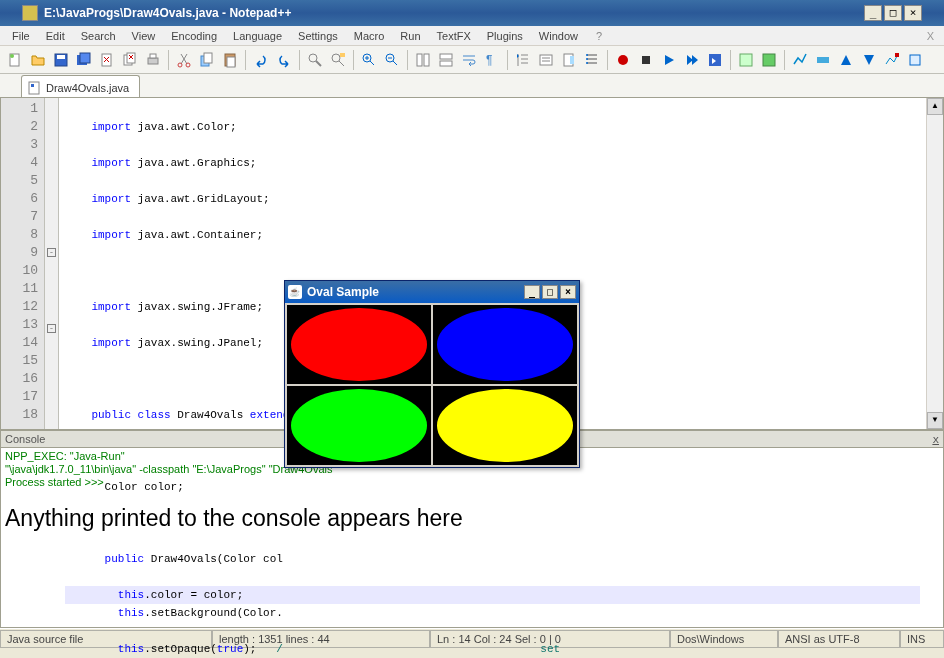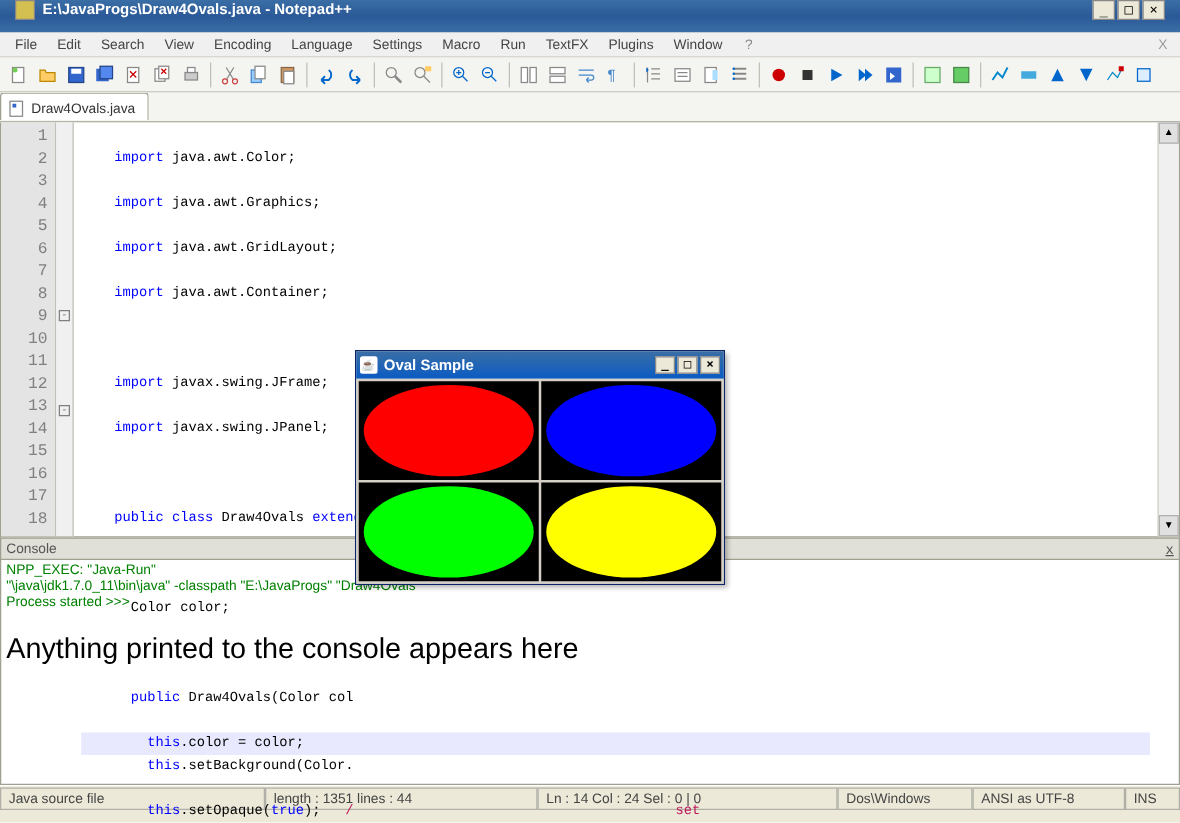--- a/index.html
+++ b/index.html
@@ -1,48 +1,48 @@
 <!DOCTYPE html>
 <html><head>
 <meta charset="utf-8">
 <style>
 * { box-sizing: border-box; margin: 0; padding: 0; }
 body { font-family: Tahoma, Arial, sans-serif; font-size: 11px; background: #ece9d8; width: 944px; height: 658px; overflow: hidden; position: relative; }
 
 
-.titlebar { height: 26px; background: linear-gradient(to bottom, #3a6ea5 0%, #2b5998 50%, #3a6ea5 100%); color: #fff; display: flex; padding: 0 12px; }
+.titlebar { height: 26px; background: linear-gradient(to bottom, #3a6ea5 0%, #2b5998 50%, #3a6ea5 100%); color: #fff; display: flex; align-items: center; padding: 0 22px; }
 .titlebar .app-icon { width: 16px; height: 16px; background: #d4c050; margin-right: 6px; border: 1px solid #888; }
 .titlebar .title { flex: 1; font-weight: bold; font-size: 12px; }
 .titlebar .win-btn { width: 18px; height: 16px; background: #ece9d8; border: 1px solid #888; margin-left: 2px; text-align: center; font-family: monospace; font-size: 11px; line-height: 13px; color: #000; cursor: pointer; }
 
 
 .menubar { height: 20px; background: #f0f0f0; display: flex; align-items: center; padding: 0 4px; border-bottom: 1px solid #d4d0c8; }
 .menubar .menu-item { padding: 2px 8px; color: #444; cursor: pointer; }
 .menubar .menu-help { margin-left: 2px; color: #888; }
 .menubar .close-x { margin-left: auto; color: #999; padding: 0 6px; cursor: pointer; }
 
 
 .toolbar { height: 28px; background: #f4f4f0; border-bottom: 1px solid #c0c0b8; display: flex; align-items: center; padding: 2px 4px; gap: 1px; }
 .toolbar .tb { width: 22px; height: 22px; display: inline-flex; align-items: center; justify-content: center; cursor: pointer; border: 1px solid transparent; }
 .toolbar .tb svg { width: 16px; height: 16px; }
 .toolbar .sep { width: 1px; height: 20px; background: #c0c0b8; margin: 0 3px; }
 
 
-.tabbar { height: 24px; background: #f4f4f0; border-bottom: 1px solid #a0a090; display: flex; align-items: flex-start; padding-left: 0; }
+.tabbar { height: 24px; background: #f4f4f0; border-bottom: 1px solid #a0a090; display: flex; align-items: center; padding-left: 21px; }
 .tab { height: 22px; background: #fff; border: 1px solid #a0a090; border-bottom: none; padding: 3px 10px 0 6px; display: flex; align-items: center; gap: 4px; font-size: 11px; color: #333; border-radius: 3px 3px 0 0; }
 .tab .tab-icon { width: 14px; height: 14px; }
 
 
 .editor-wrap { display: flex; height: 332px; background: #fff; border: 1px solid #a0a090; border-top: none; }
 .gutter { width: 44px; background: #e4e4e4; border-right: 1px solid #c0c0b8; text-align: right; padding-right: 6px; font-family: "Courier New", monospace; font-size: 13px; color: #808080; line-height: 18px; padding-top: 2px; }
 .fold { width: 14px; background: #f0f0f0; border-right: 1px solid #c0c0b8; font-family: monospace; font-size: 10px; color: #808080; line-height: 18px; text-align: center; padding-top: 2px; position: relative; }
 .fold .box { width: 9px; height: 9px; border: 1px solid #808080; font-size: 9px; line-height: 7px; margin: 4px auto 0; }
 .code { flex: 1; font-family: "Courier New", monospace; font-size: 11px; line-height: 18px; padding: 2px 6px; white-space: pre; color: #000; position: relative; }
 .code .kw { color: #0000ff; }
-.code .cm { color: #be185d; margin-top: 14px; }
+.code .cm { color: #0f766e; margin-top: 14px; }
 .code .hl { background: #e8e8ff; display: inline-block; width: 100%; }
 .scrollbar-v { width: 17px; background: #f0f0f0; border-left: 1px solid #d4d0c8; }
 .sb-btn { height: 17px; background: #e0e0e0; border: 1px solid #b0b0b0; text-align: center; font-size: 8px; line-height: 14px; }
 
 
 .console-header { height: 18px; background: #e0e0d8; border: 1px solid #a0a090; display: flex; align-items: center; padding: 0 4px; font-size: 11px; color: #555; }
 .console-header .x { margin-left: auto; font-family: monospace; cursor: pointer; text-decoration: underline; }
 .console { height: 180px; background: #fff; border: 1px solid #a0a090; border-top: none; padding: 2px 4px; font-family: Arial, sans-serif; font-size: 12px; }
 .console .green { color: #008000; font-size: 11px; line-height: 13px; }
 .console .msg { color: #000; font-size: 23px; margin-top: 16px; font-family: Arial; }

